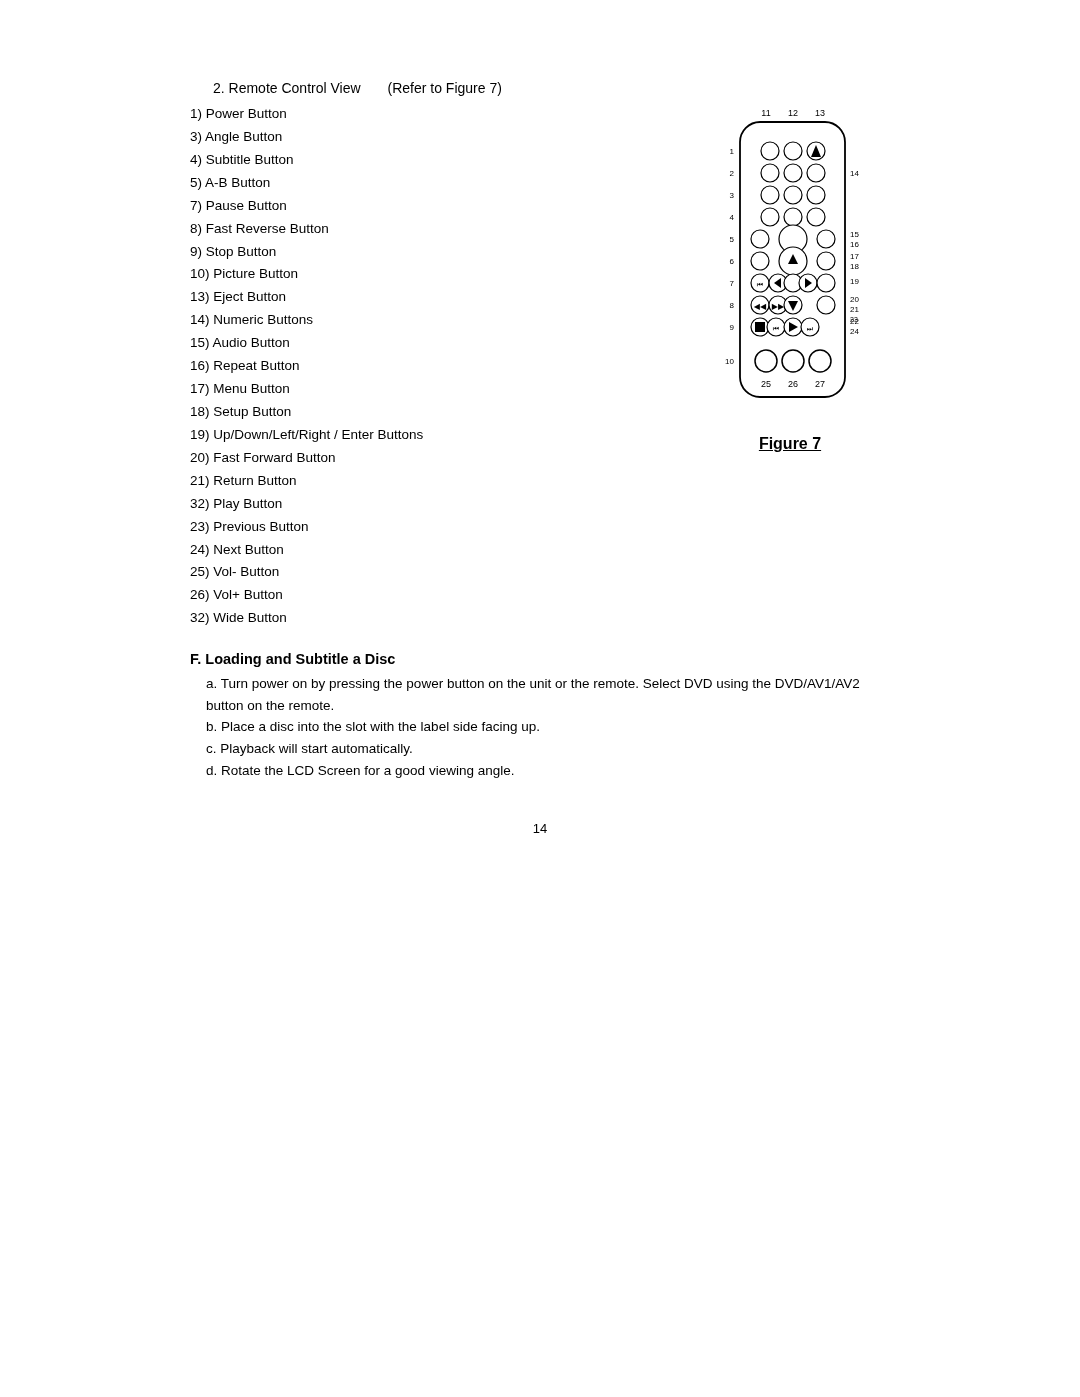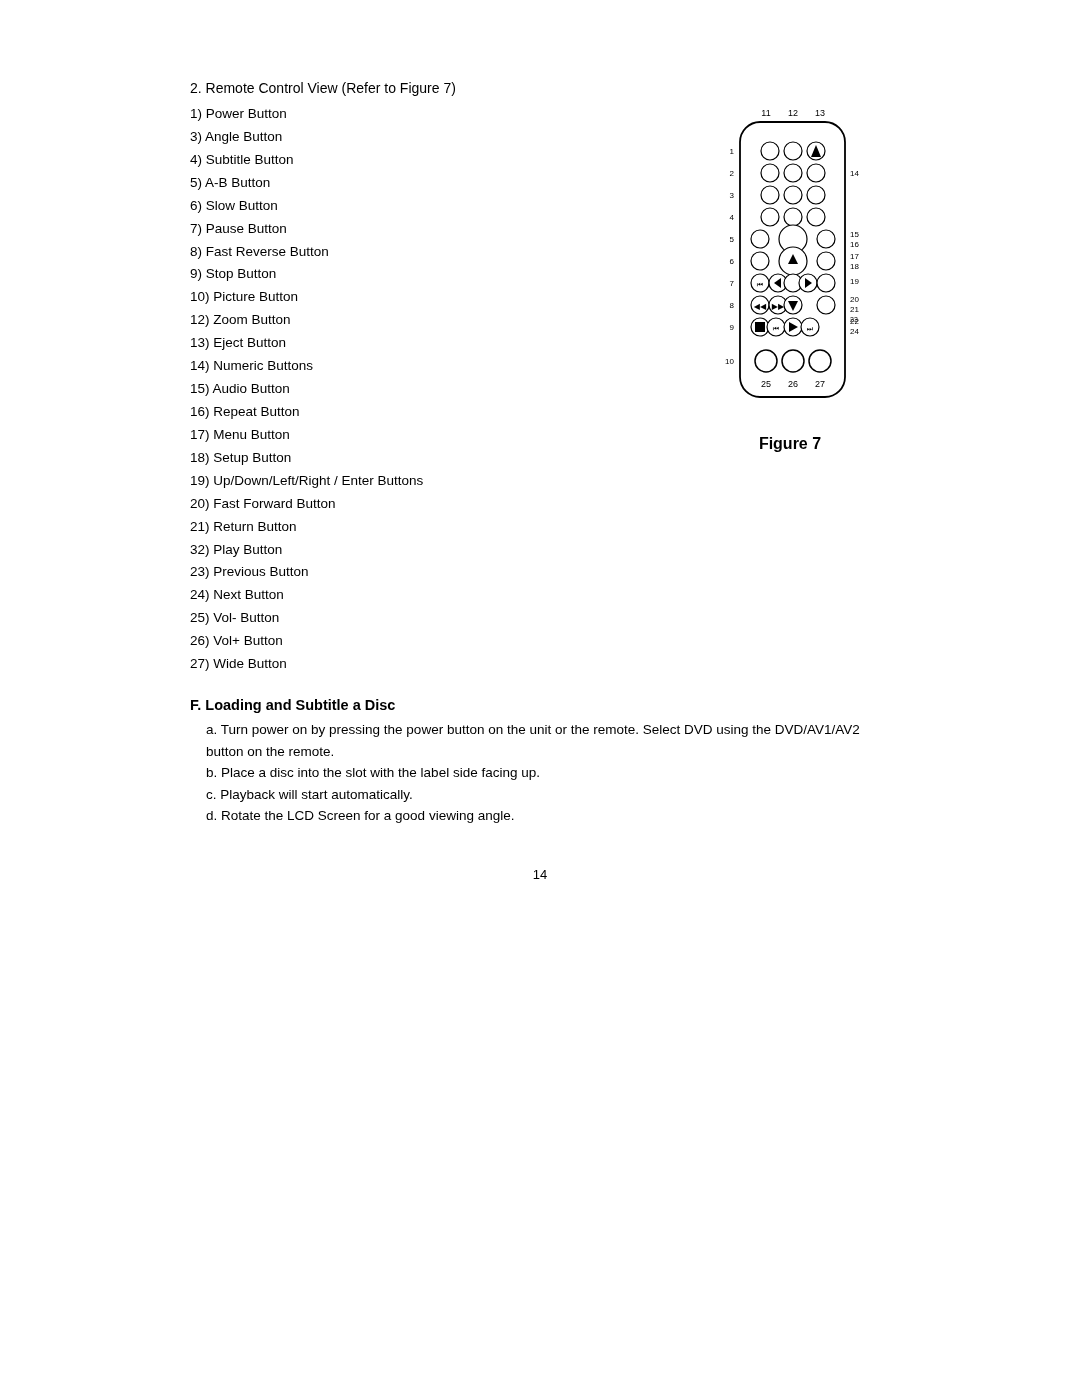--- a/index.html
+++ b/index.html
@@ -20,20 +20,21 @@
     }
     .section-title {
       font-weight: bold;
       font-style: italic;
       margin-bottom: 8px;
       font-size: 14px;
     }
     .section-title span {
       font-weight: normal;
       font-style: normal;
+      margin-left: 23px;
     }
     .content-area {
       display: flex;
       flex-direction: row;
       gap: 3px;
       margin-bottom: 20px;
     }
     .list-col {
       flex: 1;
     }
@@ -46,20 +47,21 @@
       font-size: 13.5px;
       line-height: 1.55;
     }
     .remote-col {
       width: 200px;
       display: flex;
       flex-direction: column;
       align-items: center;
       flex-shrink: 0;
       padding-top: 0px;
+      text-decoration: underline;
     }
     .figure-label {
       font-weight: bold;
       font-size: 16px;
       margin-top: 6px;
       text-align: center;
     }
 
     
     .section-f {
@@ -99,41 +101,39 @@
     <span>2. Remote Control View</span><span> (Refer to Figure 7)</span>
   </div>
 
   <div class="content-area">
     <div class="list-col">
       <ol id="button-list-ol">
           <li>1)  Power Button</li>
           <li>3)   Angle Button</li>
           <li>4)  Subtitle Button</li>
           <li>5)  A-B Button</li>
-          <li>6)  Slow Button</li>
           <li>7)  Pause Button</li>
           <li>8)  Fast Reverse Button</li>
           <li>9)  Stop Button</li>
           <li>10)  Picture Button</li>
-          <li>12)  Zoom Button</li>
           <li>13)  Eject Button</li>
           <li>14)  Numeric Buttons</li>
           <li>15)  Audio Button</li>
           <li>16)  Repeat Button</li>
           <li>17)  Menu Button</li>
           <li>18)  Setup Button</li>
           <li>19)  Up/Down/Left/Right / Enter Buttons</li>
           <li>20)  Fast Forward Button</li>
           <li>21)  Return Button</li>
           <li>32)  Play Button</li>
           <li>23)  Previous Button</li>
           <li>24)  Next Button</li>
           <li>25)   Vol- Button</li>
           <li>26)   Vol+ Button</li>
-          <li>27)  Wide Button</li>
+          <li>32)  Wide Button</li>
         </ol>
     </div>
 
     <div class="remote-col">
 
       <svg width="185" height="325" viewBox="0 0 185 325" xmlns="http://www.w3.org/2000/svg">
 
         <text x="68" y="12" font-size="9" text-anchor="middle" font-family="Arial">11</text>
         <text x="95" y="12" font-size="9" text-anchor="middle" font-family="Arial">12</text>
         <text x="122" y="12" font-size="9" text-anchor="middle" font-family="Arial">13</text>

